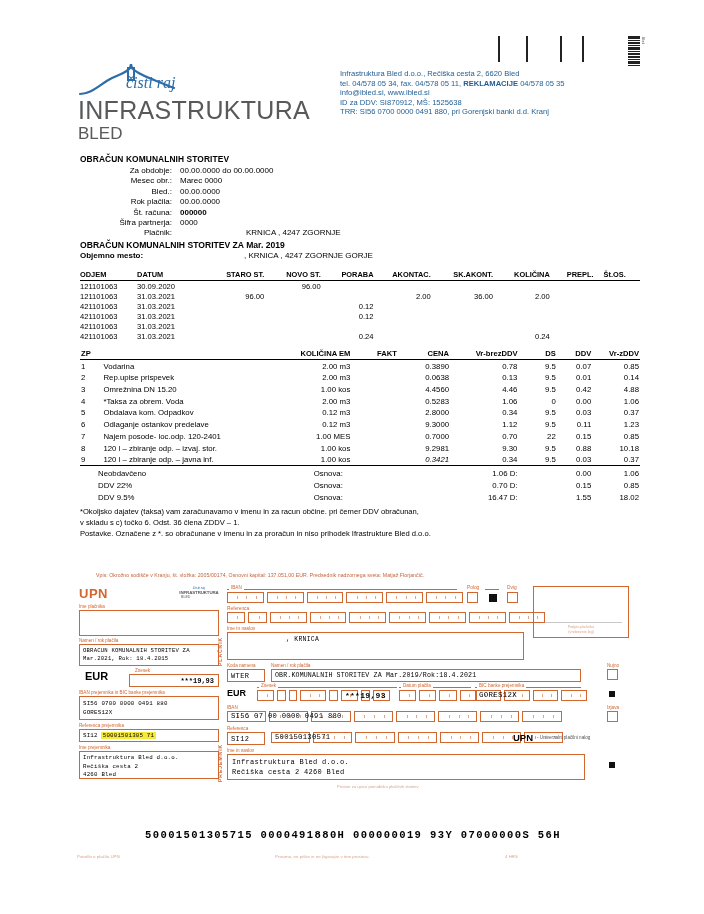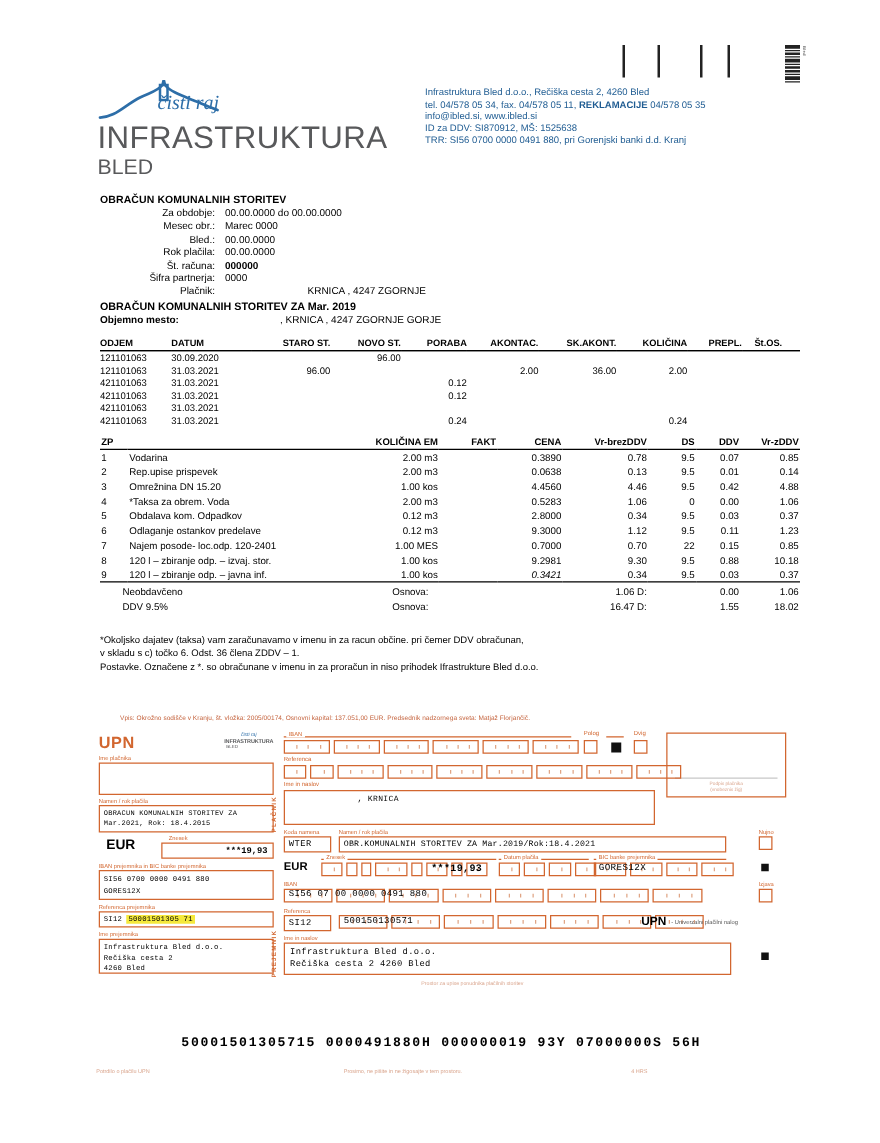--- a/index.html
+++ b/index.html
@@ -33,21 +33,21 @@
   .kv .k{width:92px;text-align:right;padding-right:8px;}
   .kv .v{width:auto;}
   .kv .v.b{font-weight:bold;}
   .payer{display:flex;line-height:10.4px;}
   .payer .k{width:92px;text-align:right;padding-right:8px;}
   .payer .v{padding-left:66px;}
 
   
   .sec2{position:absolute;left:80px;top:240px;font-size:8px;width:560px;}
   .sec2 .ttl{font-weight:bold;font-size:8.6px;}
-  .sec2 .om{font-weight:bold;font-size:8px;margin-top:1px;display:flex;}
+  .sec2 .om{font-weight:bold;font-size:8px;margin-top:1px;display:flex;gap:20px;}
   .sec2 .om .k{width:96px;}
   .sec2 .om .v{font-weight:normal;padding-left:48px;}
 
   table{border-collapse:collapse;font-size:8px;width:100%;}
   .meter{position:absolute;left:80px;top:270px;width:560px;}
   .meter th{font-weight:bold;font-size:7.4px;text-align:right;padding:0 0 1px 0;border-bottom:1.1px solid #000;
     white-space:nowrap;}
   .meter th.l{text-align:left;}
   .meter td{font-size:7.6px;text-align:right;padding:1px 0 0 0;white-space:nowrap;}
   .meter td.l{text-align:left;}
@@ -151,21 +151,21 @@
     <svg width="150" height="34" viewBox="0 0 150 34">
       <path d="M2 30 C14 30 22 20 34 14 C42 10 48 9 52 4 L53 0 L54 4 C58 9 66 12 76 16 C84 19 90 22 96 24" fill="none" stroke="#2d6ea8" stroke-width="2.2" stroke-linecap="round"></path>
       <rect x="50" y="4" width="6" height="12" fill="none" stroke="#2d6ea8" stroke-width="2"></rect>
     </svg>
     <div class="co">INFRASTRUKTURA</div>
     <div class="co2">BLED</div>
   </div>
   <div class="claim">čisti raj</div>
 
   <div class="contact">
-    <div>Infrastruktura Bled d.o.o., Rečiška cesta 2, 4260 Bled</div>
+    <div>Infrastruktura Bled d.o.o., Rečiška cesta 2, 6620 Bled</div>
     <div><span>tel. 04/578 05 34, fax. 04/578 05 11, </span><b>REKLAMACIJE</b><span> 04/578 05 35</span></div>
     <div>info@ibled.si, www.ibled.si</div>
     <div>ID za DDV: SI870912, MŠ: 1525638</div>
     <div>TRR: SI56 0700 0000 0491 880, pri Gorenjski banki d.d. Kranj</div>
   </div>
 
   <div class="sec1">
     <div class="ttl">OBRAČUN KOMUNALNIH STORITEV</div>
     <div class="kv">
         <div class="k">Za obdobje:</div>
@@ -410,20 +410,27 @@
           <td style="width: 36px;">0.03</td>
           <td style="width: 48px;">0.37</td>
         </tr>
         <tr class="firstsum">
           <td class="l" colspan="2" style="padding-left: 18px;">Neobdavčeno</td>
           <td class="l" colspan="2" style="padding-left: 46px;">Osnova:</td>
           <td colspan="2">1.06 D:</td>
           <td colspan="2">0.00</td>
           <td>1.06</td>
         </tr>
+        <tr>
+          <td class="l" colspan="2" style="padding-left: 18px;">DDV 22%</td>
+          <td class="l" colspan="2" style="padding-left: 46px;">Osnova:</td>
+          <td colspan="2">0.70 D:</td>
+          <td colspan="2">0.15</td>
+          <td>0.85</td>
+        </tr>
         <tr class=" lastsum">
           <td class="l" colspan="2" style="padding-left: 18px;">DDV 9.5%</td>
           <td class="l" colspan="2" style="padding-left: 46px;">Osnova:</td>
           <td colspan="2">16.47 D:</td>
           <td colspan="2">1.55</td>
           <td>18.02</td>
         </tr>
       </tbody>
   </table>
 

